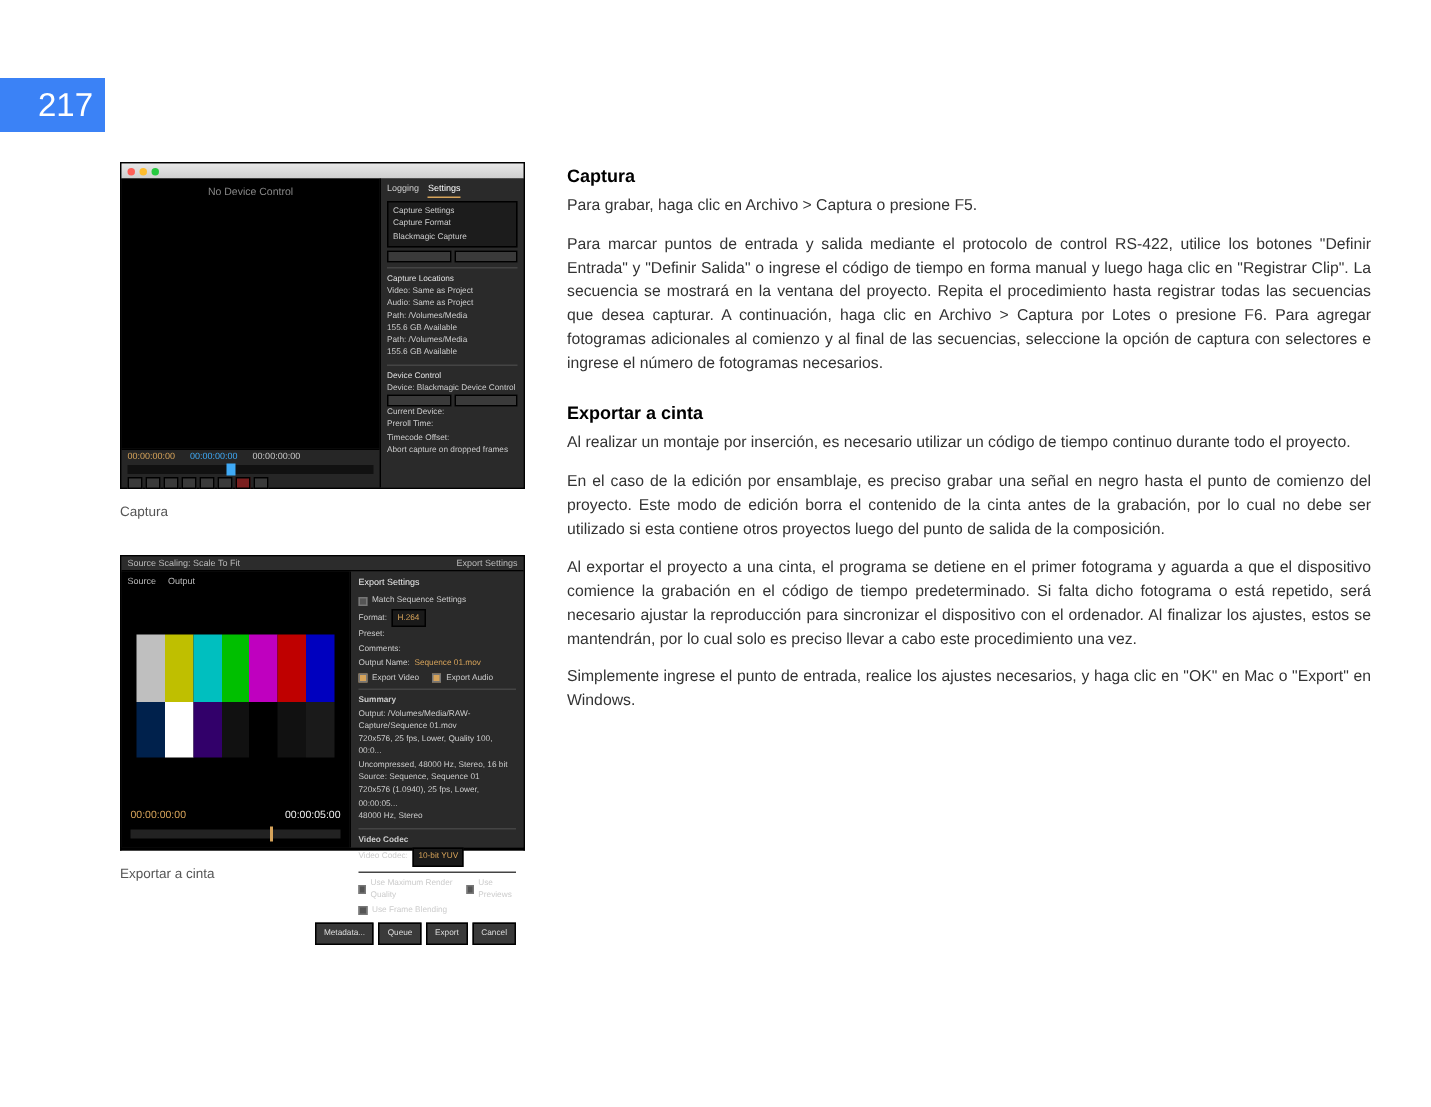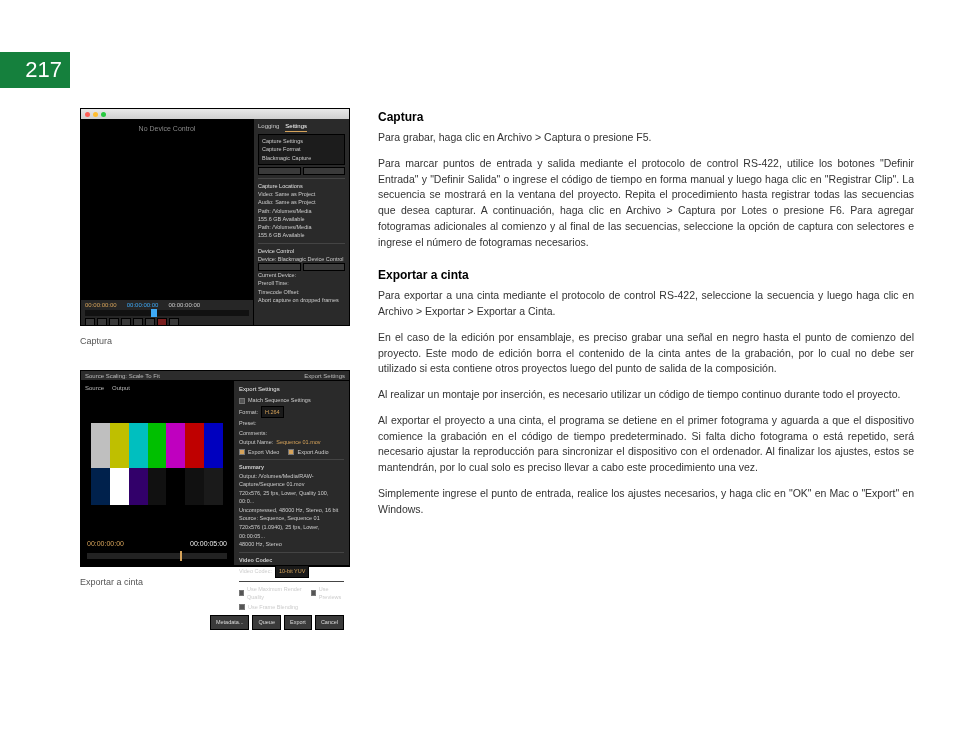--- a/index.html
+++ b/index.html
@@ -10,21 +10,21 @@
     height: 738px;
     position: relative;
     color: #333;
   }
   .header-row {
     display: flex;
     align-items: center;
     padding-top: 52px;
   }
   .page-badge {
-    background: #15803d;
+    background: #3b82f6;
     color: #fff;
     font-size: 22px;
     font-weight: 300;
     width: 70px;
     height: 36px;
     display: flex;
     align-items: center;
     justify-content: flex-end;
     padding-right: 8px;
   }
@@ -309,20 +309,19 @@
 
   </div>
 
   <div class="right-col">
     <h3>Captura</h3>
     <p>Para grabar, haga clic en Archivo &gt; Captura o presione F5.</p>
     <p>Para marcar puntos de entrada y salida mediante el protocolo de control RS-422, utilice los botones "Definir Entrada" y "Definir Salida" o ingrese el código de tiempo en forma manual y luego haga clic en "Registrar Clip". La secuencia se mostrará en la ventana del proyecto. Repita el procedimiento hasta registrar todas las secuencias que desea capturar. A continuación, haga clic en Archivo &gt; Captura por Lotes o presione F6. Para agregar fotogramas adicionales al comienzo y al final de las secuencias, seleccione la opción de captura con selectores e ingrese el número de fotogramas necesarios.</p>
 
     <div class="sect2">
       <h3>Exportar a cinta</h3>
-      <p>Para exportar a una cinta mediante el protocolo de control RS-422, seleccione la secuencia y luego haga clic en Archivo &gt;  Exportar &gt; Exportar a Cinta.</p>
+      <p>Al realizar un montaje por inserción, es necesario utilizar un código de tiempo continuo durante todo el proyecto.</p>
       <p>En el caso de la edición por ensamblaje, es preciso grabar una señal en negro hasta el punto de comienzo del proyecto. Este modo de edición borra el contenido de la cinta antes de la grabación, por lo cual no debe ser utilizado si esta contiene otros proyectos luego del punto de salida de la composición.</p>
-      <p>Al realizar un montaje por inserción, es necesario utilizar un código de tiempo continuo durante todo el proyecto.</p>
       <p>Al exportar el proyecto a una cinta, el programa se detiene en el primer fotograma y aguarda a que el dispositivo comience la grabación en el código de tiempo predeterminado. Si falta dicho fotograma o está repetido, será necesario ajustar la reproducción para sincronizar el dispositivo con el ordenador. Al finalizar los ajustes, estos se mantendrán, por lo cual solo es preciso llevar a cabo este procedimiento una vez.</p>
       <p>Simplemente ingrese el punto de entrada, realice los ajustes necesarios, y haga clic en "OK" en Mac o "Export" en Windows.</p>
     </div>
   </div>
 </div>
 
 </body></html>

